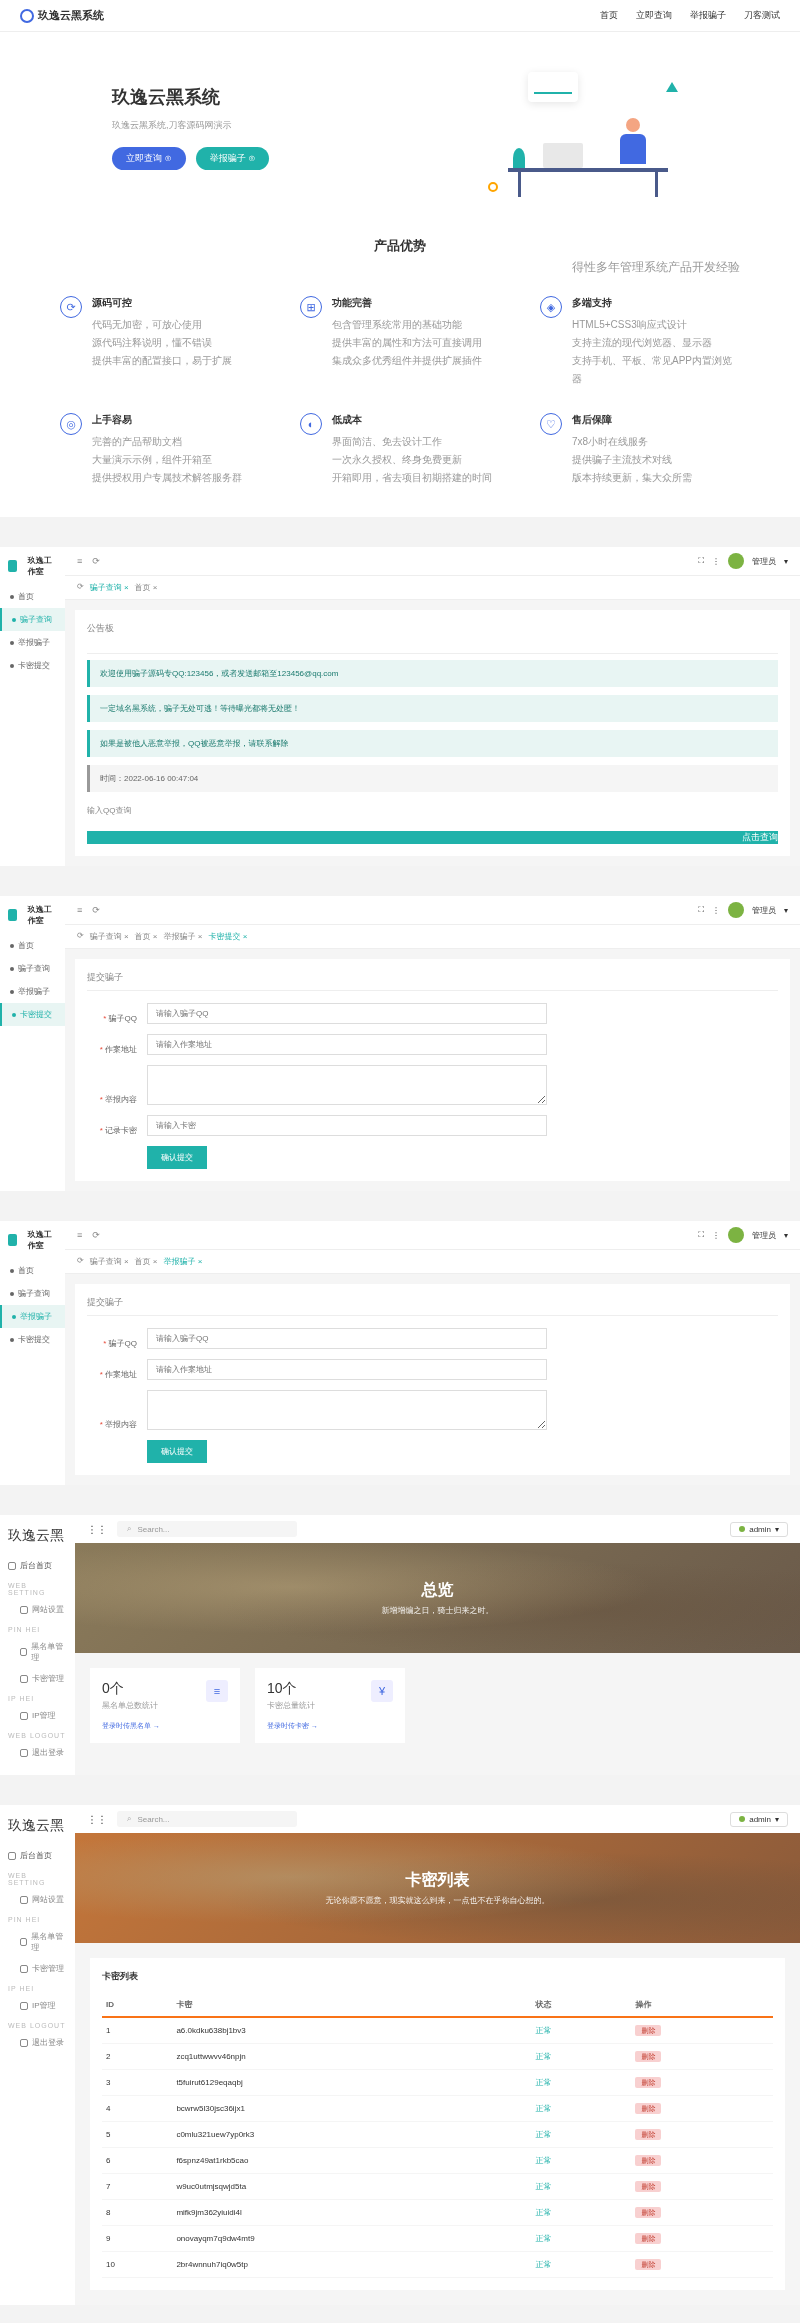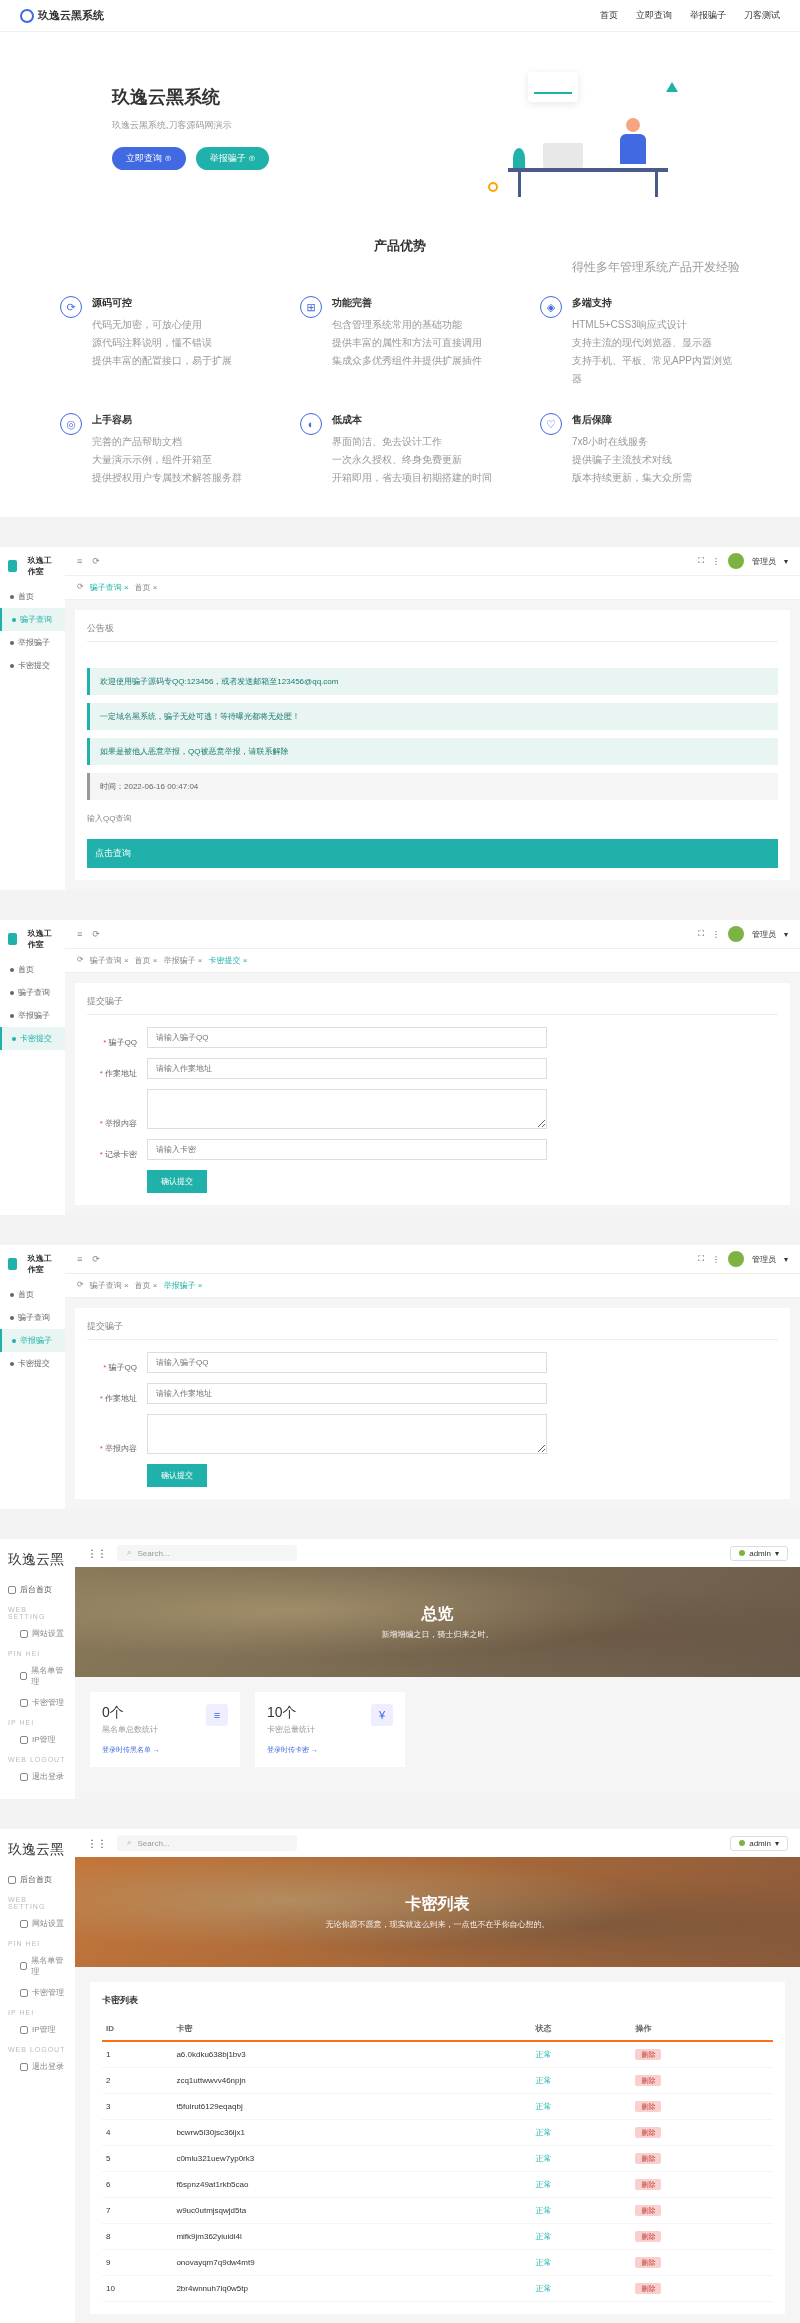--- a/index.html
+++ b/index.html
@@ -52,26 +52,26 @@
 .main{flex:1;background:#f5f5f5}
 .topbar{display:flex;align-items:center;justify-content:space-between;padding:6px 12px;background:#fff;border-bottom:1px solid #eee}
 .topbar-left{display:flex;gap:10px;font-size:9px;color:#888}
 .topbar-right{display:flex;align-items:center;gap:8px;font-size:8px}
 .avatar{width:16px;height:16px;background:#7cb342;border-radius:50%}
 .breadcrumb{padding:6px 12px;background:#fff;font-size:8px;display:flex;gap:6px;color:#888;border-bottom:1px solid #eee}
 .breadcrumb .active{color:#20b2aa}
 .content{padding:12px;background:#fff;margin:10px}
 
 
-.s2-title{font-size:9px;color:#888;margin-bottom:26px;border-bottom:1px solid #eee;padding-bottom:6px}
+.s2-title{font-size:9px;color:#888;margin-bottom:6px;border-bottom:1px solid #eee;padding-bottom:18px}
 .alert{padding:8px 10px;margin-bottom:8px;font-size:8px;border-left:3px solid}
 .alert-teal{background:#e8f5f3;border-color:#20b2aa;color:#1a7a6e}
 .alert-gray{background:#f5f5f5;border-color:#999;color:#666}
 .s2-search-label{font-size:8px;color:#888;padding:5px 0}
-.s2-btn-wide{width:100%;padding:8px;background:#20b2aa;color:#fff;border:none;font-size:9px;text-align:left;margin-top:10px}
+.s2-btn-wide{width:100%;background:#20b2aa;color:#fff;border:none;font-size:9px;text-align:right;margin-top:10px}
 
 
 .form-title{font-size:9px;color:#888;margin-bottom:12px;border-bottom:1px solid #eee;padding-bottom:6px}
 .form-row{display:flex;margin-bottom:10px;align-items:flex-end}
 .form-label{width:60px;font-size:8px;color:#666;text-align:right;padding-right:10px;padding-top:4px}
 .form-label .req{color:#e74c3c}
 .form-input{flex:1;padding:5px 8px;border:1px solid #ddd;font-size:8px;color:#bbb;max-width:400px}
 .form-textarea{min-height:40px}
 .btn-submit{background:#20b2aa;color:#fff;padding:6px 14px;border:none;font-size:8px;margin-left:60px}
 

